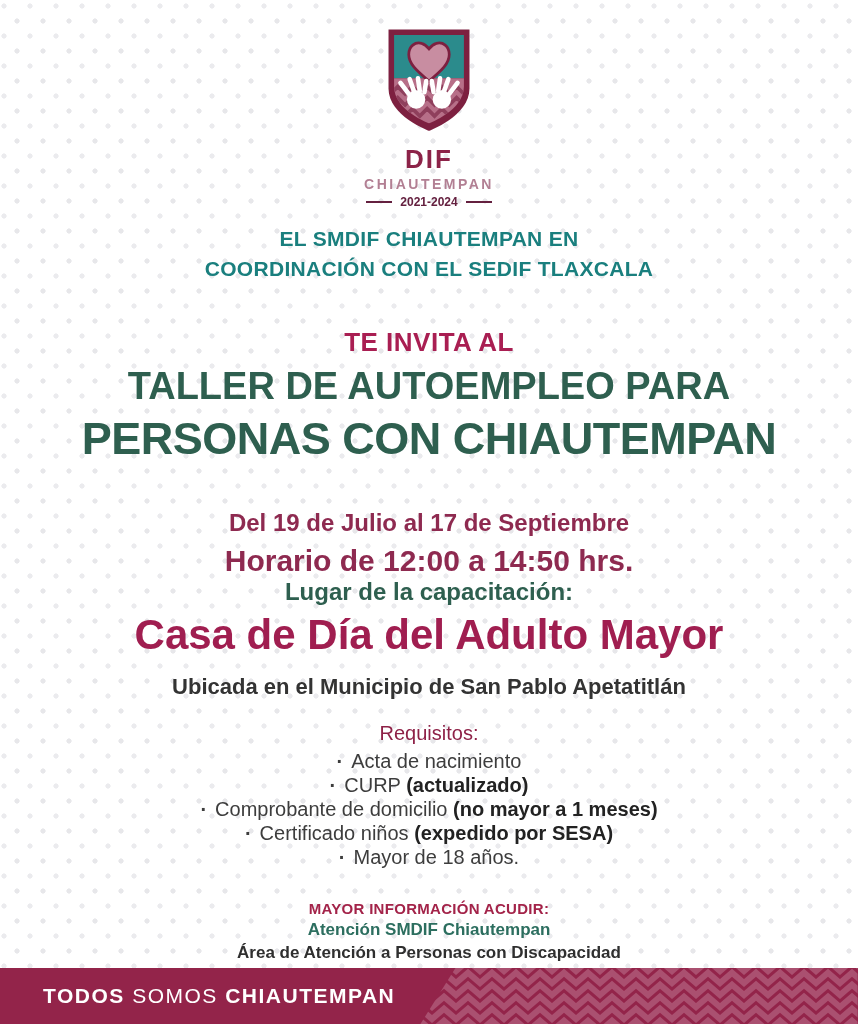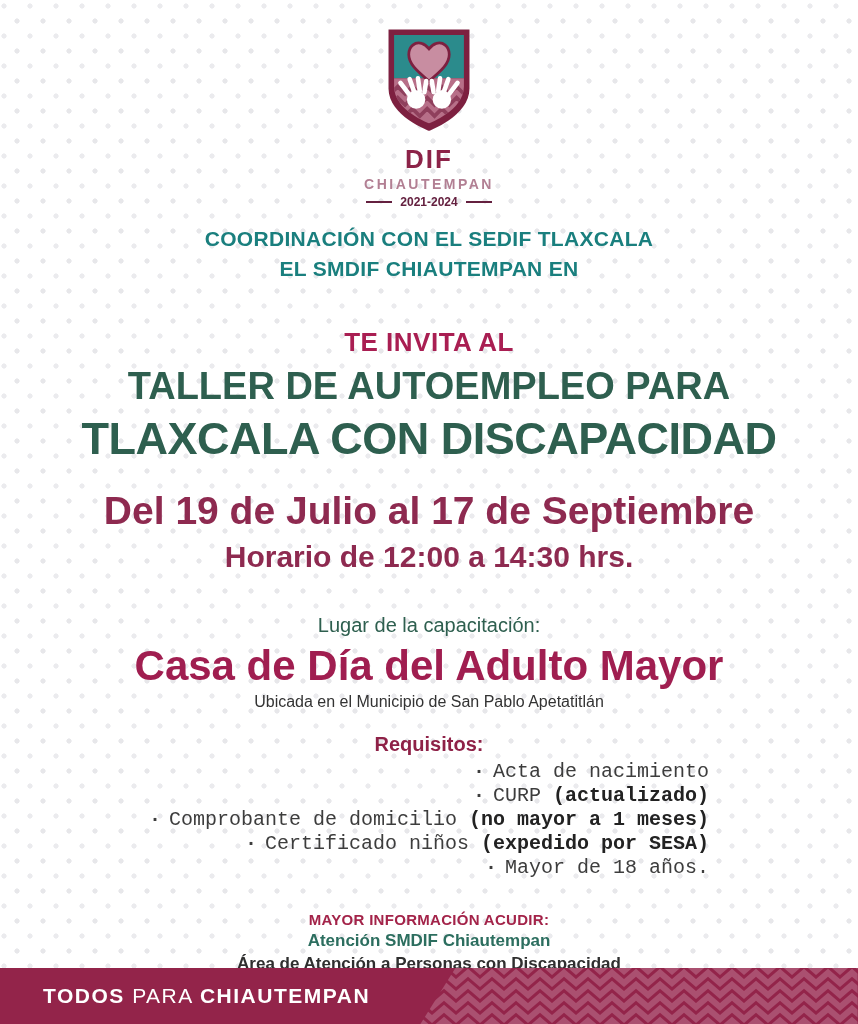--- a/index.html
+++ b/index.html
@@ -18,27 +18,27 @@
   }
   .logo-wrap{padding-top:26px;}
   .logo-dif{margin-top:2px;font-size:26px;font-weight:800;letter-spacing:2px;color:#8c2348;}
   .logo-city{margin-top:1px;font-size:14px;font-weight:700;letter-spacing:2.5px;color:#b27f93;}
   .logo-years{margin-top:3px;font-size:12px;font-weight:700;color:#64203f;display:flex;align-items:center;justify-content:center;gap:8px;}
   .logo-years .dash{display:inline-block;width:26px;height:2px;background:#64203f;}
   .org-header{margin-top:15px;font-size:21px;font-weight:800;line-height:1.45;color:#1a7f7e;letter-spacing:.3px;}
   .kicker{margin-top:42px;font-size:26px;font-weight:800;color:#a91e52;letter-spacing:.5px;}
   .title1{margin-top:7px;font-size:38px;font-weight:800;color:#2e5f4f;}
   .title2{margin-top:5px;font-size:45px;font-weight:900;color:#2e5f4f;letter-spacing:-.5px;}
-  .dates{margin-top:24px;font-size:39px;font-weight:800;color:#8e2a50;}
+  .dates{margin-top:44px;font-size:24px;font-weight:800;color:#8e2a50;}
   .hours{margin-top:7px;font-size:30px;font-weight:800;color:#8e2a50;}
-  .venue-label{margin-top:40px;font-size:20px;font-weight:400;color:#2e5f4f;}
+  .venue-label{font-size:24px;font-weight:700;color:#2e5f4f;}
   .venue-name{margin-top:5px;font-size:42px;font-weight:800;color:#a01e50;}
-  .venue-loc{margin-top:3px;font-size:16px;font-weight:400;color:#333333;}
-  .req-title{margin-top:22px;font-size:20px;font-weight:700;color:#8e2147;}
-  .req-list{margin:4px auto 0 auto;padding:0;list-style:none;width:fit-content;text-align:right;font-size:20px;line-height:24px;color:#3d3d3d;font-family:Liberation Mono, monospace;}
+  .venue-loc{margin-top:15px;font-size:22px;font-weight:700;color:#333333;}
+  .req-title{margin-top:22px;font-size:20px;font-weight:400;color:#8e2147;}
+  .req-list{margin:4px auto 0 auto;padding:0;list-style:none;width:fit-content;text-align:center;font-size:20px;line-height:24px;color:#3d3d3d;}
   .req-list li::before{content:"·";font-weight:700;margin-right:8px;}
   .req-list b{color:#222222;}
   .contact{margin-top:32px;line-height:1.1;}
   .contact-heading{font-size:15px;font-weight:800;color:#a32349;letter-spacing:.3px;}
   .contact-office{margin-top:4px;font-size:17px;font-weight:800;color:#2c6e5f;}
   .contact-area{margin-top:4px;font-size:17px;font-weight:700;color:#2f2f2f;}
   .contact-addr{margin-top:4px;font-size:17px;font-weight:400;color:#3f3f3f;}
   .band{position:absolute;left:0;right:0;bottom:0;height:56px;background:#93244a;}
   .band-text{position:absolute;left:43px;top:50%;transform:translateY(-50%);color:#ffffff;font-size:21px;letter-spacing:1.5px;white-space:nowrap;}
   .band-text .w-bold{font-weight:800;}
@@ -87,30 +87,30 @@
     <div class="logo-dif">DIF</div>
     <div class="logo-city">CHIAUTEMPAN</div>
     <div class="logo-years">
       <span class="dash"></span>
       <span>2021-2024</span>
       <span class="dash"></span>
     </div>
   </div>
 
   <div class="org-header">
+    <div>EL SMDIF CHIAUTEMPAN EN</div>
     <div>COORDINACIÓN CON EL SEDIF TLAXCALA</div>
-    <div>EL SMDIF CHIAUTEMPAN EN</div>
   </div>
 
   <div class="kicker">TE INVITA AL</div>
   <div class="title1">TALLER DE AUTOEMPLEO PARA</div>
-  <div class="title2">TLAXCALA CON DISCAPACIDAD</div>
+  <div class="title2">PERSONAS CON CHIAUTEMPAN</div>
 
   <div class="dates">Del 19 de Julio al 17 de Septiembre</div>
-  <div class="hours">Horario de 12:00 a 14:30 hrs.</div>
+  <div class="hours">Horario de 12:00 a 14:50 hrs.</div>
 
   <div class="venue-label">Lugar de la capacitación:</div>
   <div class="venue-name">Casa de Día del Adulto Mayor</div>
   <div class="venue-loc">Ubicada en el Municipio de San Pablo Apetatitlán</div>
 
   <div class="req-title">Requisitos:</div>
   <ul class="req-list">
     <li><span>Acta de nacimiento</span><b></b></li>
     <li><span>CURP </span><b>(actualizado)</b></li>
     <li><span>Comprobante de domicilio </span><b>(no mayor a 1 meses)</b></li>
@@ -137,18 +137,18 @@
               <path d="M-2,-9 L12,3 L26,-9"></path>
               <path d="M-2,15 L12,27 L26,15"></path>
             </g>
           </pattern>
         </defs>
         <rect width="100%" height="100%" fill="url(#chev)"></rect>
       </svg>
     </div>
     <div class="band-text">
       <span class="w-bold">TODOS</span>
-      <span class="w-reg">PARA</span>
+      <span class="w-reg">SOMOS</span>
       <span class="w-bold">CHIAUTEMPAN</span>
     </div>
   </div>
 
 </div>
 
 </body></html>

